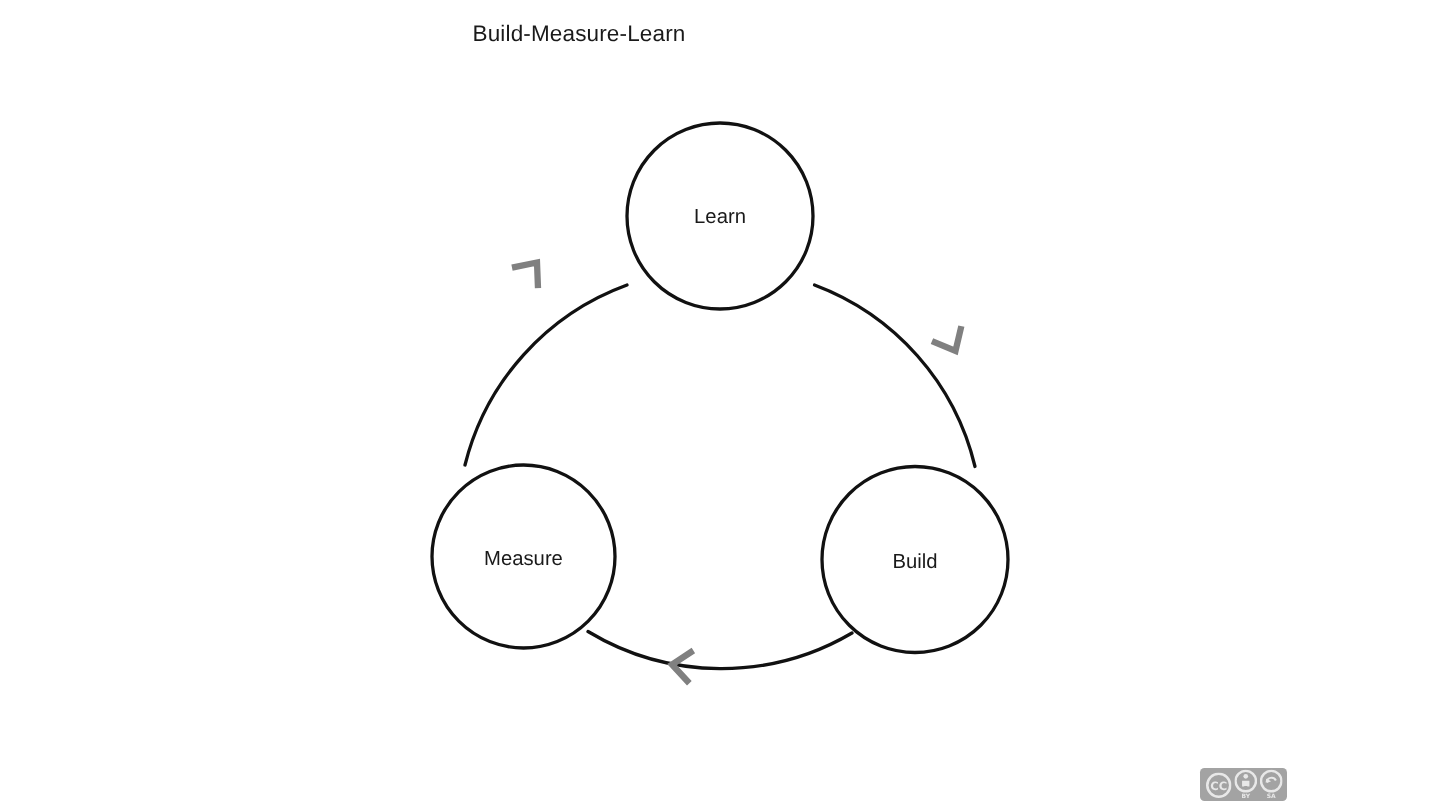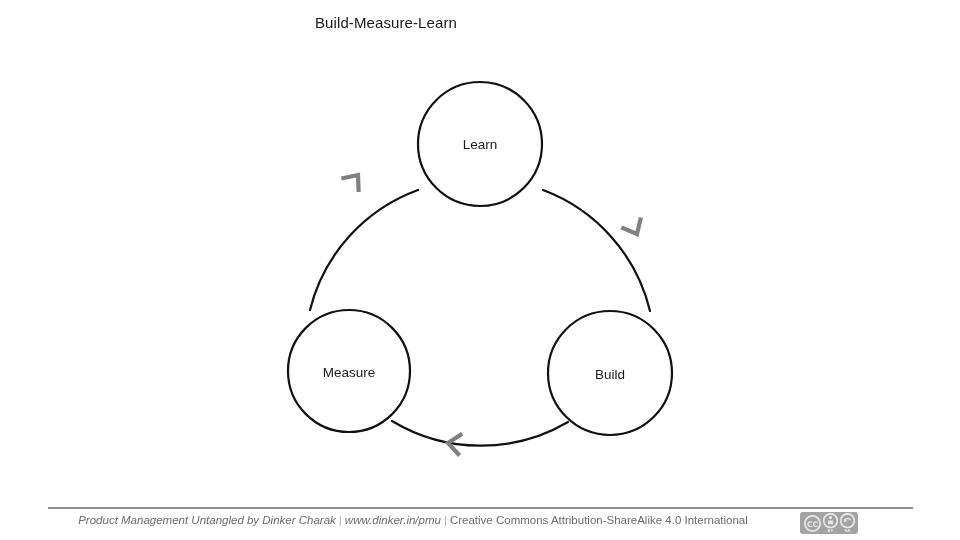--- a/index.html
+++ b/index.html
@@ -132,26 +132,20 @@
       <circle cx="610" cy="373" r="62" fill="#ffffff" stroke="#111111" stroke-width="2.2"></circle>
       <text class="node-label" x="610" y="374" text-anchor="middle" dominant-baseline="central">Build</text>
     </g>
 
     <g>
       <circle cx="349" cy="371" r="61" fill="#ffffff" stroke="#111111" stroke-width="2.2"></circle>
       <text class="node-label" x="349" y="372" text-anchor="middle" dominant-baseline="central">Measure</text>
     </g>
   </svg>
 
-  <div class="footer">
-    <div class="footer-rule"></div>
-    <div class="footer-text">
-      <span class="ital">Product Management Untangled by Dinker Charak</span><span class="sep">|</span><span class="ital">www.dinker.in/pmu</span><span class="sep">|</span><span>Creative Commons Attribution-ShareAlike 4.0 International</span>
-    </div>
-  </div>
 
   <div class="cc-badge">
     <svg width="17" height="17" viewBox="0 0 20 20">
       <circle cx="10" cy="10" r="9" fill="none" stroke="#e8e8e8" stroke-width="2"></circle>
       <text x="10" y="13.6" text-anchor="middle" font-family="DejaVu Sans, sans-serif" font-size="9" font-weight="bold" fill="#e8e8e8">CC</text>
     </svg>
     <svg width="15" height="20" viewBox="0 0 16 22">
       <circle cx="8" cy="8.5" r="7.5" fill="none" stroke="#e8e8e8" stroke-width="1.8"></circle>
       <circle cx="8" cy="5" r="1.7" fill="#e8e8e8"></circle>
       <path d="M5.3 8.2 h5.4 v4.2 h-1.6 v-0.3 h-2.2 v0.3 h-1.6 z" fill="#e8e8e8"></path>

